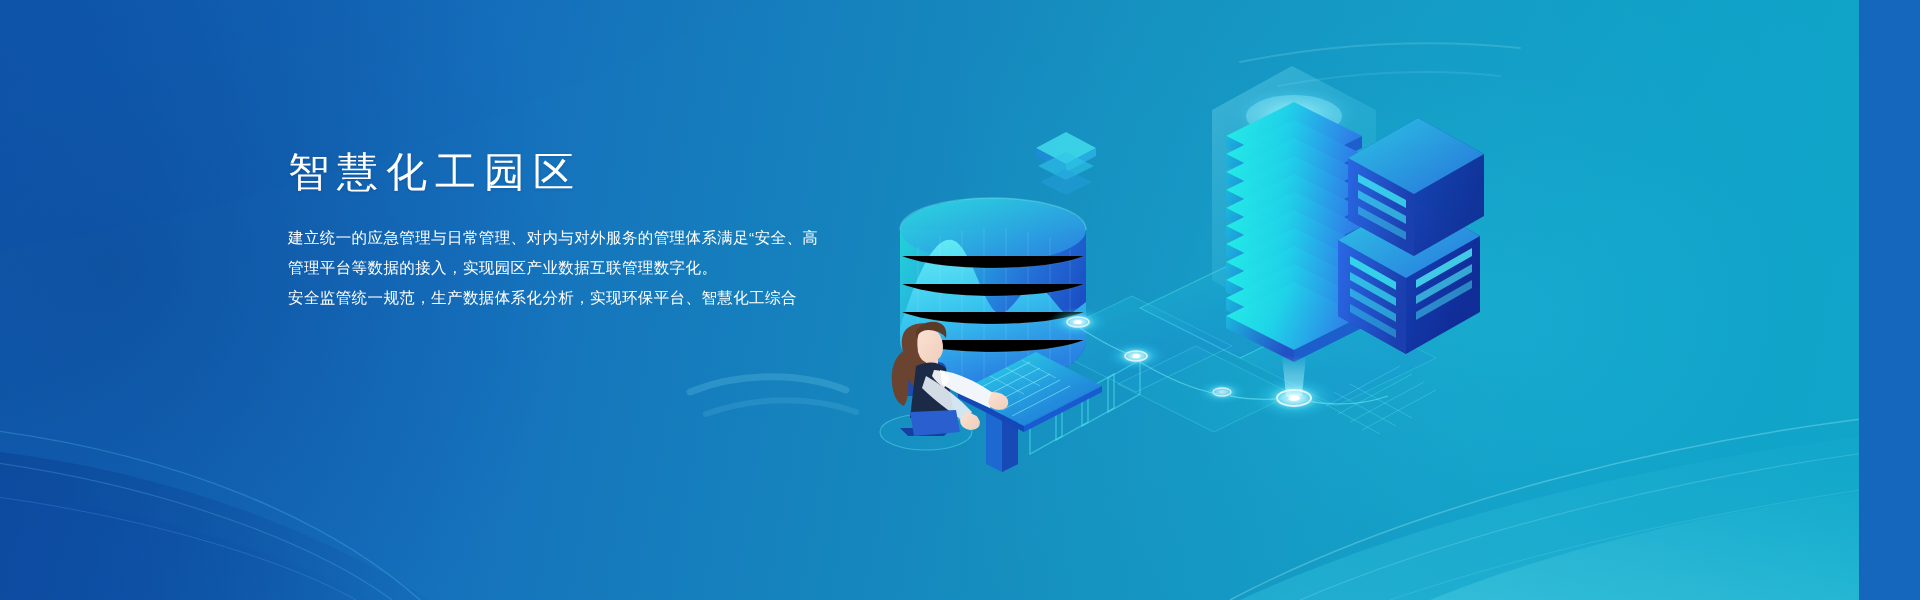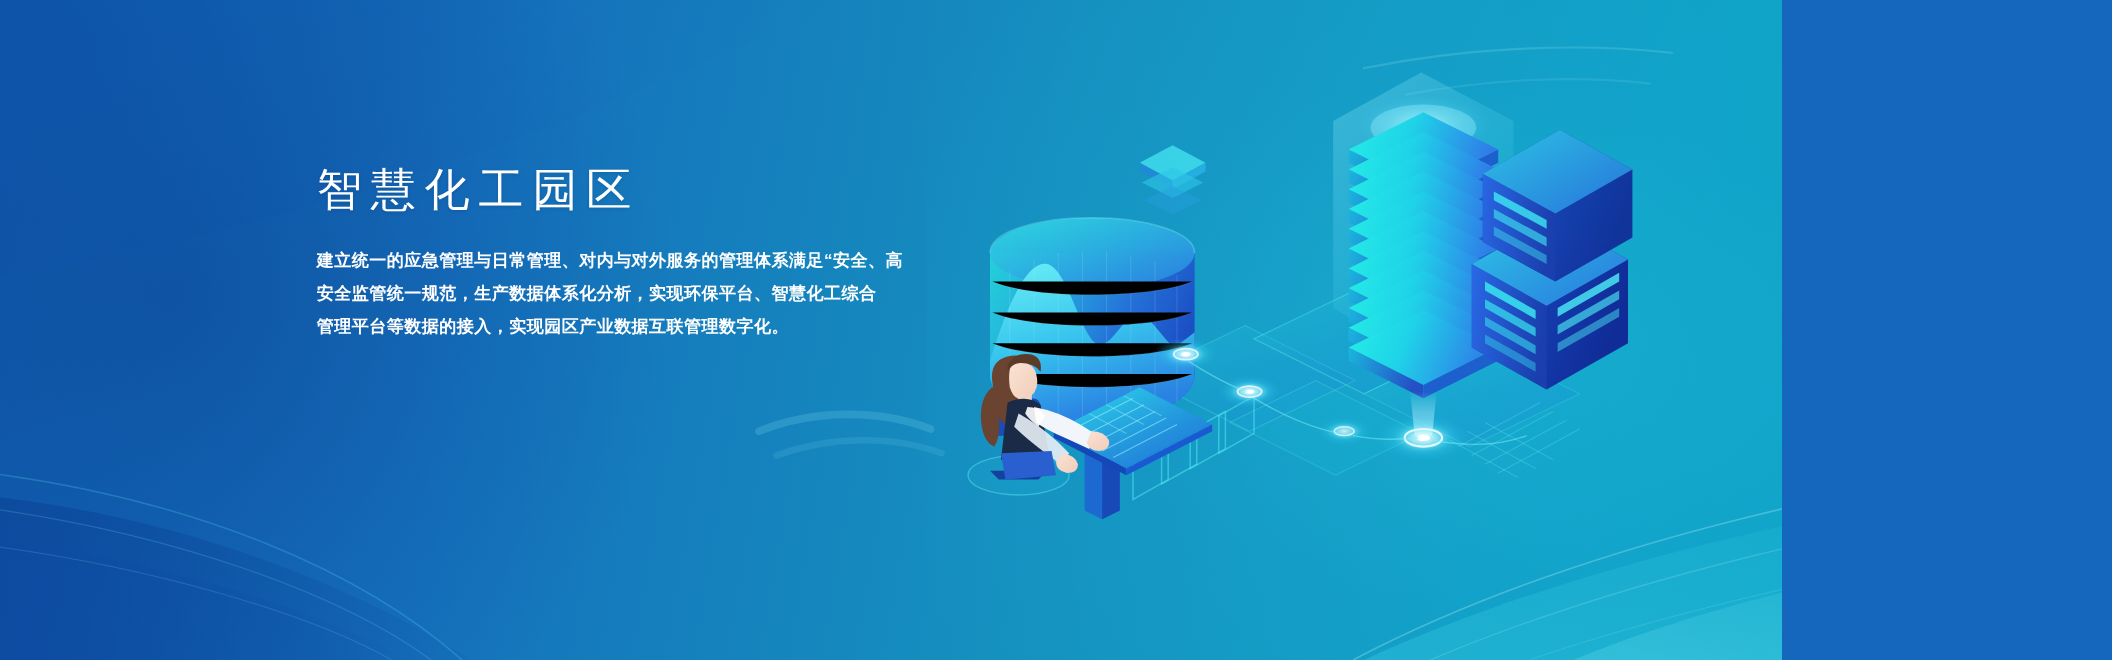--- a/index.html
+++ b/index.html
@@ -5,21 +5,21 @@
   * { margin:0; padding:0; box-sizing:border-box; }
   html,body { width:1920px; height:600px; overflow:hidden; }
   body {
     font-family:"Liberation Sans","DejaVu Sans",sans-serif;
     background:#1567bd;
   }
 
   
   .banner{
     position:relative;
-    width:1620px; height:600px;
+    width:1859px; height:600px;
     overflow:hidden;
     background:
       linear-gradient(100deg,
         #1059ac 0%,
         #1264b4 12%,
         #1570bc 26%,
         #1580bd 42%,
         #1590bf 58%,
         #139ac3 72%,
         #10a0c6 84%,
@@ -57,21 +57,21 @@
     line-height:1.2;
     text-shadow:0 1px 3px rgba(0,30,70,0.18);
     white-space:nowrap;
   }
   .desc{
     margin-top:26px;
     color:#ffffff;
     font-size:15.5px;
     line-height:30px;
     letter-spacing:0.4px;
-    font-weight:700;
+    font-weight:400;
     white-space:nowrap;
   }
   .desc p{ white-space:nowrap; }
 
   
   .illus{
     position:absolute;
     left:840px; top:40px;
     width:620px; height:430px;
     z-index:5;
@@ -129,22 +129,22 @@
     <path d="M1278,86 C1352,72 1432,68 1500,76" stroke="#9fe9f7" stroke-opacity="0.13" stroke-width="2" fill="none" stroke-linecap="round"></path>
 
     <path d="M690,392 C740,372 800,372 846,390" stroke="#7fd9f2" stroke-opacity="0.22" stroke-width="7" fill="none" stroke-linecap="round"></path>
     <path d="M706,414 C756,396 812,396 856,412" stroke="#7fd9f2" stroke-opacity="0.14" stroke-width="6" fill="none" stroke-linecap="round"></path>
   </svg>
 
   <div class="copy">
     <h1 class="title">智慧化工园区</h1>
     <div class="desc">
       <p>建立统一的应急管理与日常管理、对内与对外服务的管理体系满足“安全、高</p>
+      <p>管理平台等数据的接入，实现园区产业数据互联管理数字化。</p>
       <p>安全监管统一规范，生产数据体系化分析，实现环保平台、智慧化工综合</p>
-      <p>管理平台等数据的接入，实现园区产业数据互联管理数字化。</p>
     </div>
   </div>
 
   <div class="illus">
     <svg width="620" height="430" viewBox="0 0 620 430">
       <defs>
         <linearGradient id="cylBody" x1="0" y1="0" x2="1" y2="0.4">
           <stop offset="0%" stop-color="#23d2d8"></stop>
           <stop offset="35%" stop-color="#27a8e0"></stop>
           <stop offset="70%" stop-color="#2470d8"></stop>

